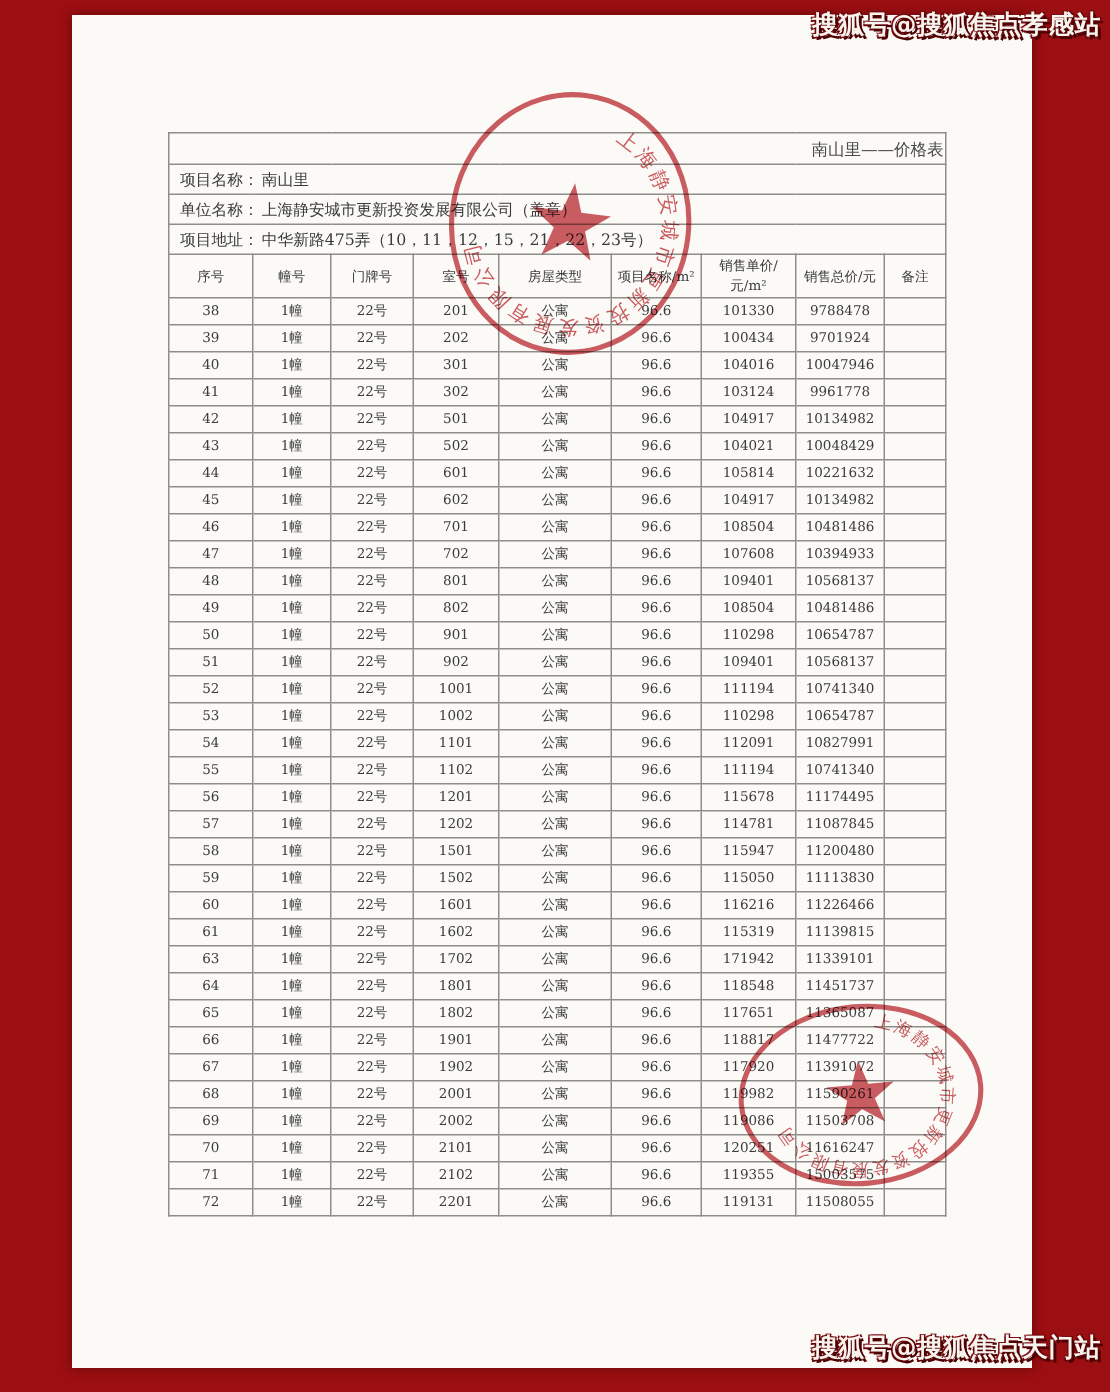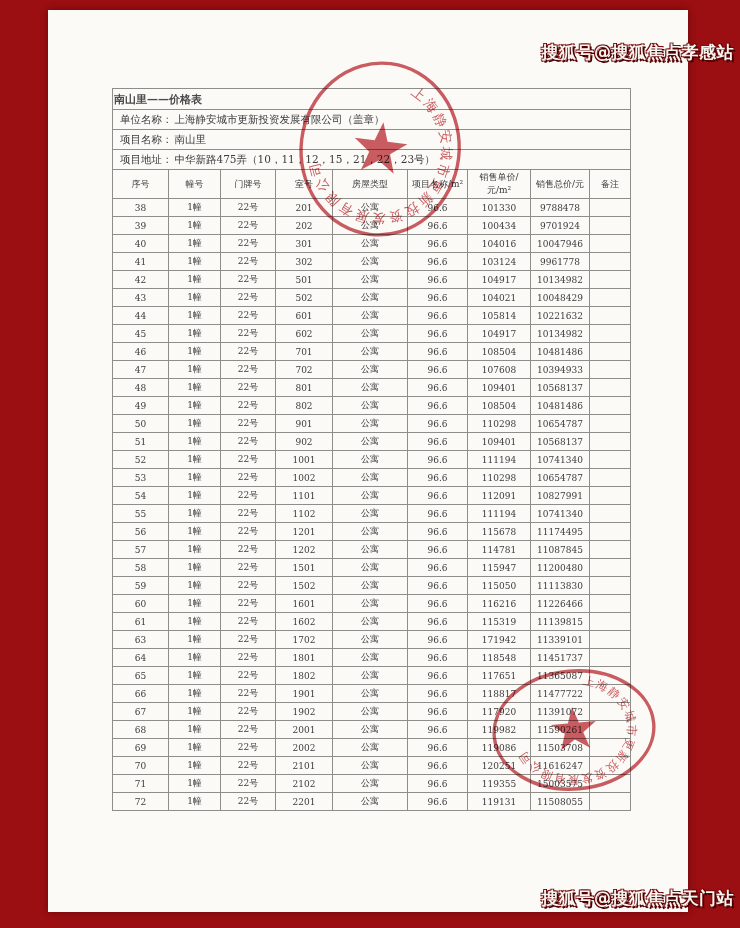--- a/index.html
+++ b/index.html
@@ -13,31 +13,30 @@
     background:#fbfaf6;
     box-shadow:0 0 7px rgba(40,0,0,.45);
   }
   .doc-table {
     position:absolute; left:64px; top:78px; width:518px;
     border-collapse:collapse; table-layout:fixed;
     font-family:"DejaVu Serif","Liberation Serif",serif;
     color:#3b3b3e;
   }
   .doc-table td, .doc-table th { border:1px solid #8f8d8a; background:transparent; }
-  .title-cell { text-align:left; font-size:11px; height:18px; color:#4a4a4c;font-weight:bold; }
+  .title-cell { text-align:right; font-size:11px; height:18px; color:#4a4a4c; }
   .info-cell  { font-size:10.5px; height:19px; padding:0 0 0 7px; text-align:left; }
   .info-cell span { margin-right:2px; }
   .head-row th { font-size:9px; font-weight:normal; height:28px; text-align:center; padding:0 1px; }
   .doc-table tbody td { font-size:9px; height:17px; text-align:center; padding:0; white-space:nowrap; overflow:hidden; }
   .watermark {
     position:absolute; right:6px; z-index:30;
     font-size:17px; font-weight:bold; letter-spacing:0.5px;
     color:#f7f4f0;
     text-shadow:2px 2px 0 #4d0102, -1px -1px 0 #7c0d10, 1px -1px 0 #6a0507, -1px 1px 0 #6a0507;
-    margin-top:36px;
   }
   .watermark.top { top:5px; }
   .watermark.bottom { bottom:18px; }
   .stamp { position:absolute; z-index:20; pointer-events:none; mix-blend-mode:multiply; opacity:.82; }
   .stamp-top    { left:247px; top:50px;  transform:rotate(7deg); }
   .stamp-bottom { left:438px; top:653px; transform:rotate(-5deg); }
 </style>
 </head>
 <body>
 
@@ -56,26 +55,26 @@
       <col style="width:63px">
         <col style="width:59px">
         <col style="width:41px">
     </colgroup>
     <thead>
       <tr>
         <td colspan="9" class="title-cell">南山里——价格表</td>
       </tr>
       <tr>
         <td colspan="9" class="info-cell">
-          <span>单位名称：</span><span>上海静安城市更新投资发展有限公司（盖章）</span>
+          <span>项目名称：</span><span>南山里</span>
         </td>
       </tr>
       <tr>
         <td colspan="9" class="info-cell">
-          <span>项目名称：</span><span>南山里</span>
+          <span>单位名称：</span><span>上海静安城市更新投资发展有限公司（盖章）</span>
         </td>
       </tr>
       <tr>
         <td colspan="9" class="info-cell">
           <span>项目地址：</span><span>中华新路475弄（10，11，12，15，21，22，23号）</span>
         </td>
       </tr>
       <tr class="head-row">
         <th>序号</th>
         <th>幢号</th>

